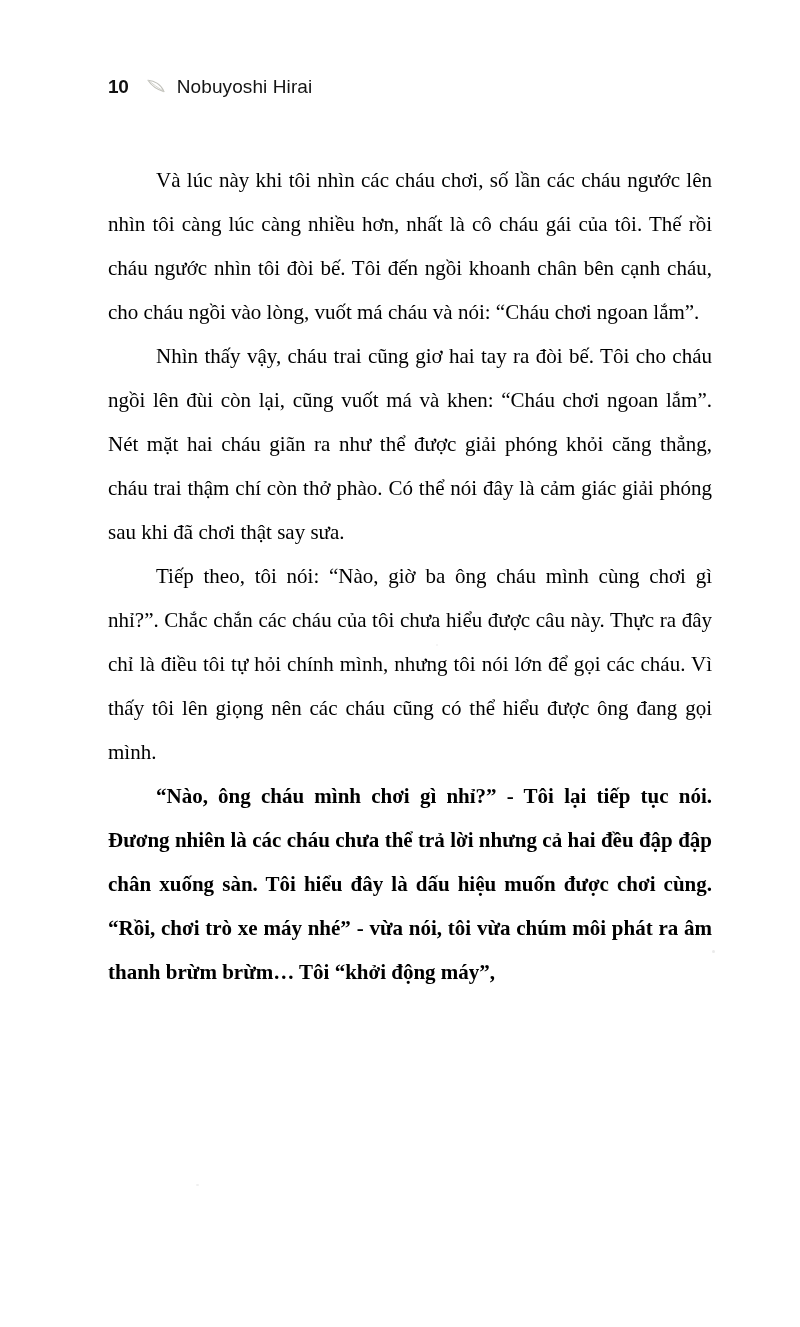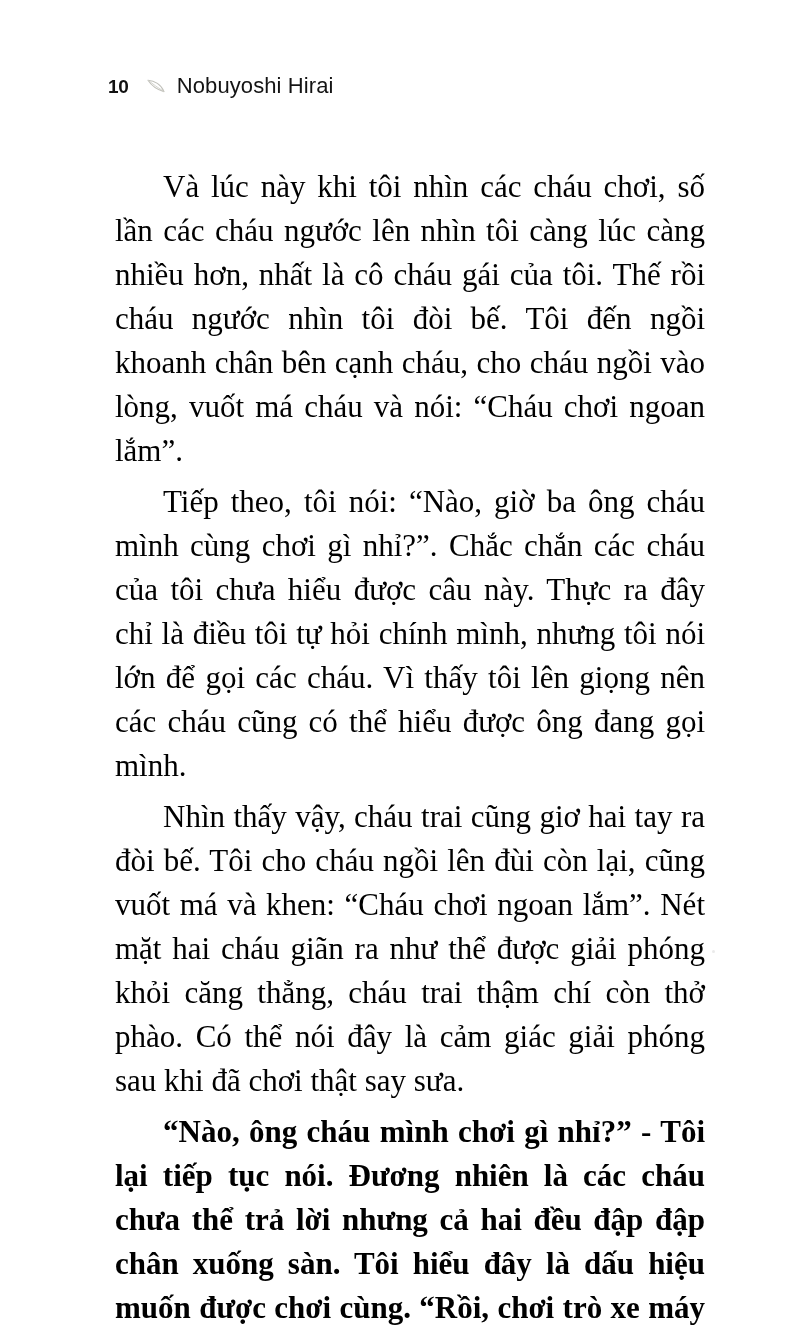--- a/index.html
+++ b/index.html
@@ -44,41 +44,41 @@
     margin: 0 10px 0 16px;
     display: inline-flex;
     align-items: center;
     justify-content: center;
     opacity: .62;
   }
 
   .head-ornament svg { display: block; }
 
   .head-title {
-    font-size: 22px;
+    font-size: 19px;
     font-weight: 400;
     letter-spacing: .1px;
     color: #141414;
     line-height: 1;
     white-space: nowrap;
   }
 
   
   .textblock {
     position: absolute;
     left: 108px;
     top: 158px;
     width: 604px;
   }
 
   .para {
-    margin: 7px;
+    margin: 0;
     text-align: justify;
     text-justify: inter-word;
-    font-size: 31px;
+    font-size: 21px;
     line-height: 44px;
     text-indent: 48px;
     hyphens: none;
     -webkit-hyphens: none;
     word-spacing: 0px;
     letter-spacing: 0px;
   }
 
   .para.last-short { text-align: justify; font-weight: bold; }
 
@@ -106,22 +106,22 @@
         <path d="M3.0 4.2 C9.5 4.6 16.2 8.4 19.0 15.6 C13.6 14.0 7.4 11.0 3.0 4.2 Z" fill="none" stroke="#9a9a90" stroke-width="1.1" stroke-linejoin="round"></path>
         <path d="M3.0 4.2 C8.0 8.2 13.6 12.2 19.0 15.6" fill="none" stroke="#b3b3a8" stroke-width="0.9"></path>
       </svg>
     </span>
 
     <span class="head-title">Nobuyoshi Hirai</span>
   </div>
 
   <div class="textblock">
     <p class="para">Và lúc này khi tôi nhìn các cháu chơi, số lần các cháu ngước lên nhìn tôi càng lúc càng nhiều hơn, nhất là cô cháu gái của tôi. Thế rồi cháu ngước nhìn tôi đòi bế. Tôi đến ngồi khoanh chân bên cạnh cháu, cho cháu ngồi vào lòng, vuốt má cháu và nói: “Cháu chơi ngoan lắm”.</p>
+    <p class="para">Nhìn thấy vậy, cháu trai cũng giơ hai tay ra đòi bế. Tôi cho cháu ngồi lên đùi còn lại, cũng vuốt má và khen: “Cháu chơi ngoan lắm”. Nét mặt hai cháu giãn ra như thể được giải phóng khỏi căng thẳng, cháu trai thậm chí còn thở phào. Có thể nói đây là cảm giác giải phóng sau khi đã chơi thật say sưa.</p>
     <p class="para">Tiếp theo, tôi nói: “Nào, giờ ba ông cháu mình cùng chơi gì nhỉ?”. Chắc chắn các cháu của tôi chưa hiểu được câu này. Thực ra đây chỉ là điều tôi tự hỏi chính mình, nhưng tôi nói lớn để gọi các cháu. Vì thấy tôi lên giọng nên các cháu cũng có thể hiểu được ông đang gọi mình.</p>
-    <p class="para">Nhìn thấy vậy, cháu trai cũng giơ hai tay ra đòi bế. Tôi cho cháu ngồi lên đùi còn lại, cũng vuốt má và khen: “Cháu chơi ngoan lắm”. Nét mặt hai cháu giãn ra như thể được giải phóng khỏi căng thẳng, cháu trai thậm chí còn thở phào. Có thể nói đây là cảm giác giải phóng sau khi đã chơi thật say sưa.</p>
     <p class="para last-short">“Nào, ông cháu mình chơi gì nhỉ?” - Tôi lại tiếp tục nói. Đương nhiên là các cháu chưa thể trả lời nhưng cả hai đều đập đập chân xuống sàn. Tôi hiểu đây là dấu hiệu muốn được chơi cùng. “Rồi, chơi trò xe máy nhé” - vừa nói, tôi vừa chúm môi phát ra âm thanh brừm brừm… Tôi “khởi động máy”,</p>
   </div>
 
   <span class="speck s1"></span>
   <span class="speck s2"></span>
   <span class="speck s3"></span>
 
 </div>
 
 </body></html>

